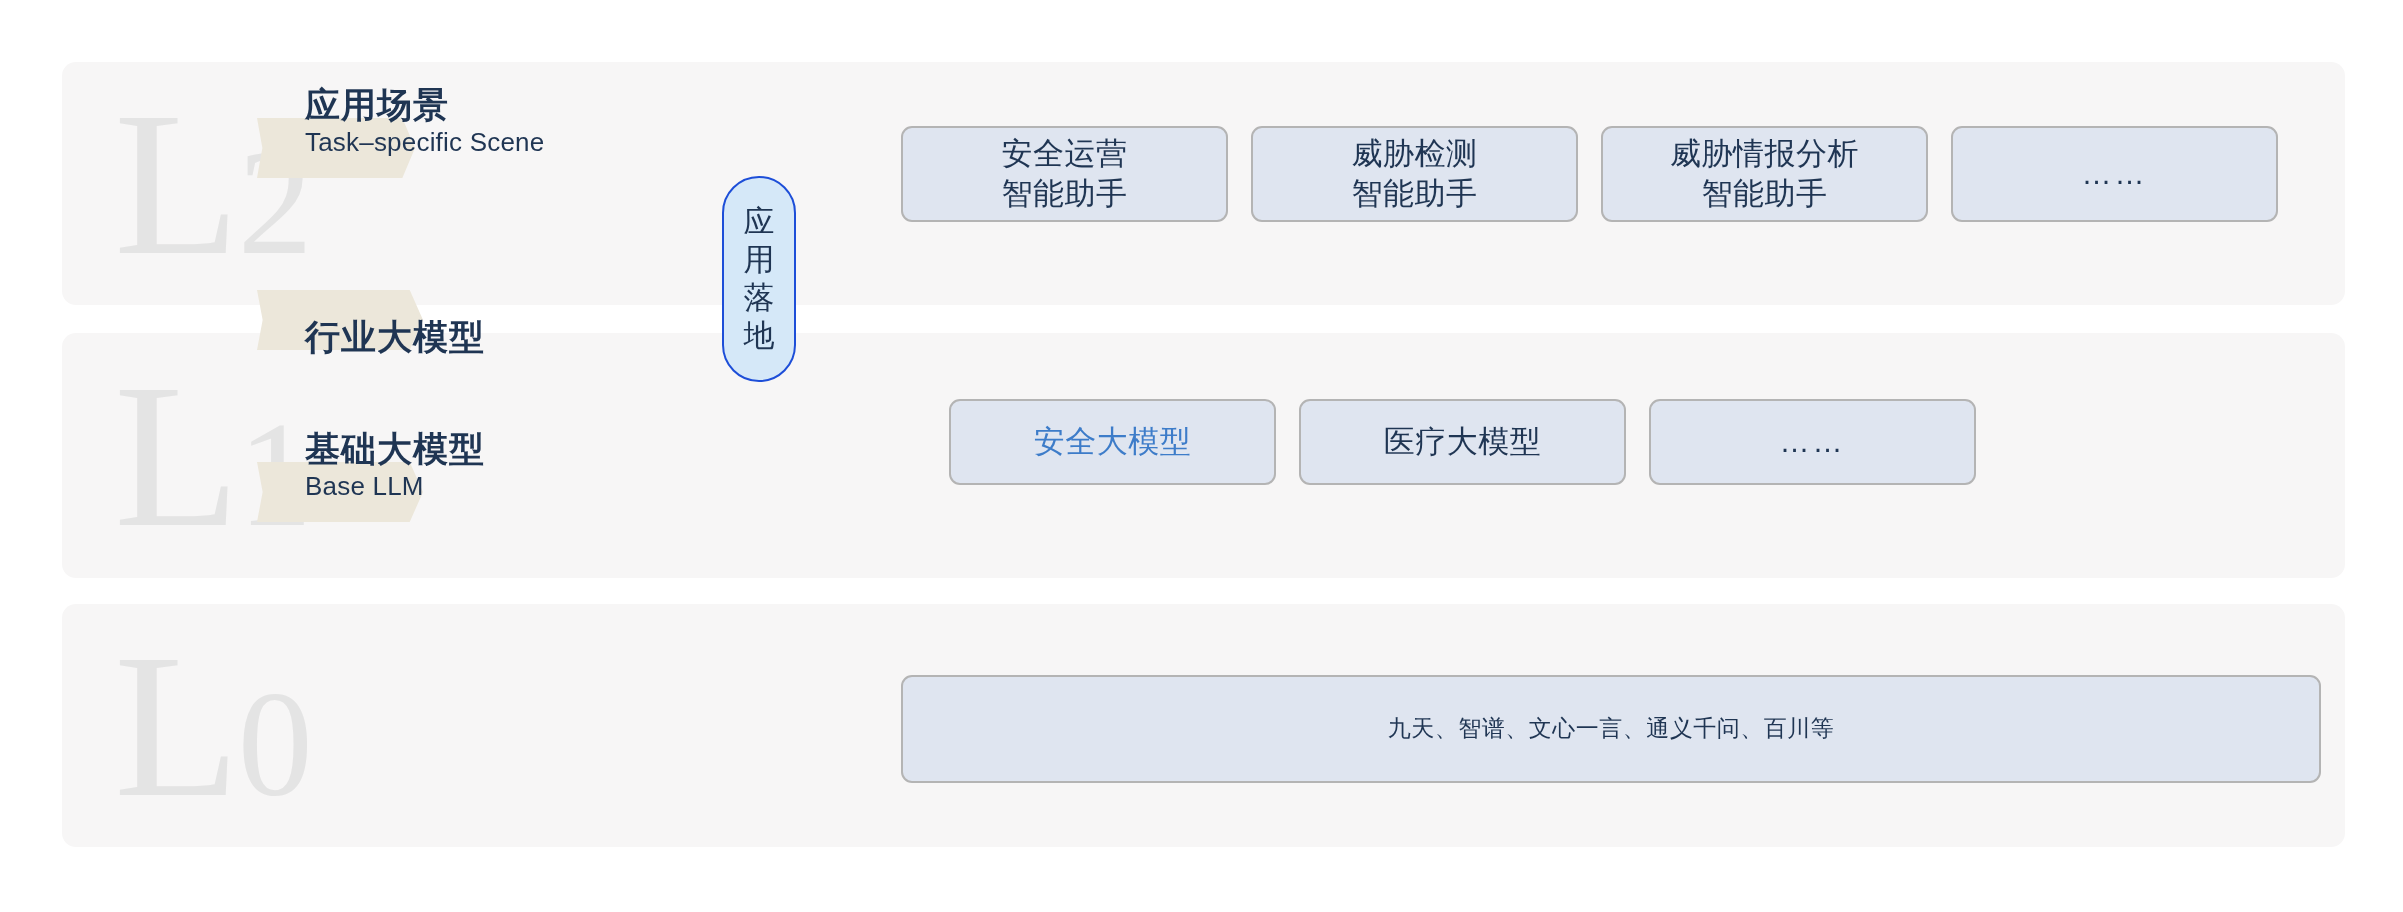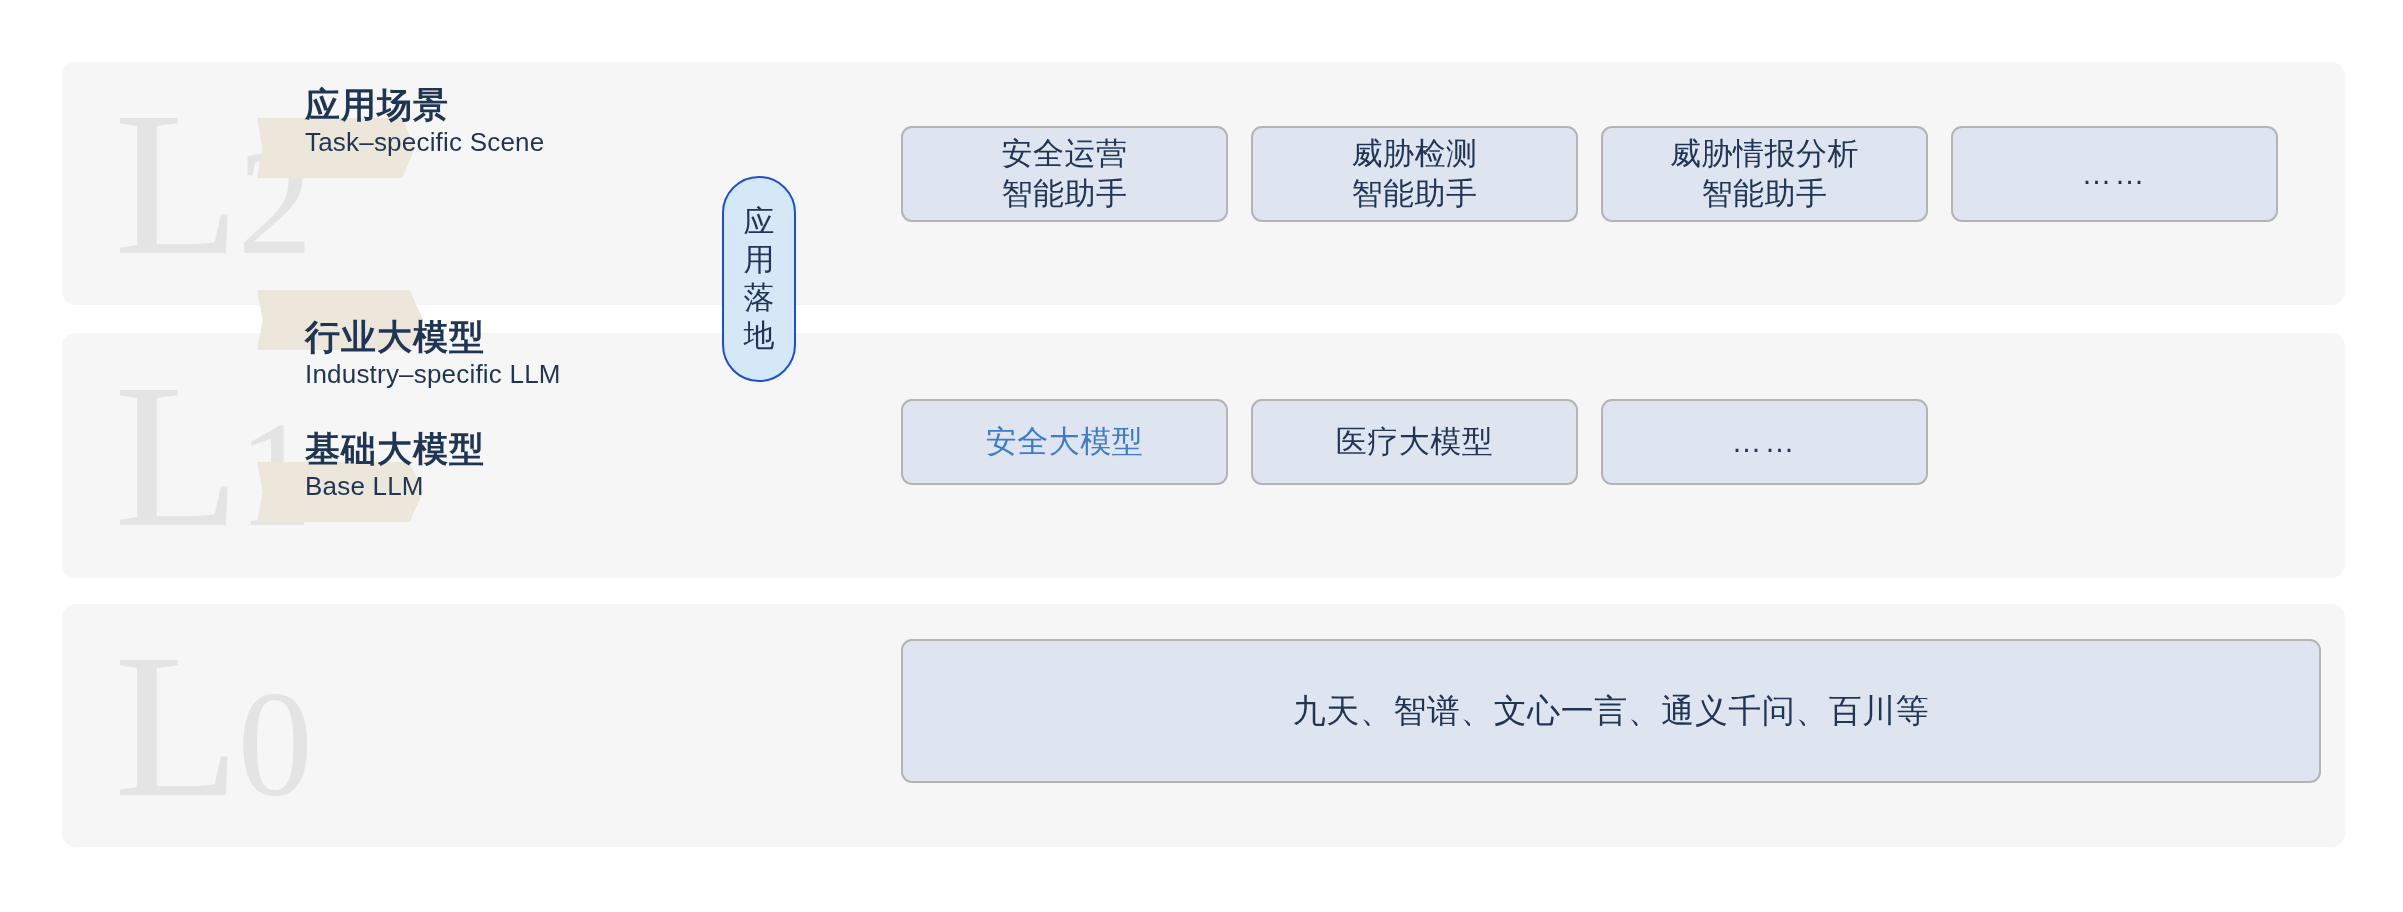--- a/index.html
+++ b/index.html
@@ -114,23 +114,23 @@
     align-items:center;
     justify-content:center;
     text-align:center;
     color:#1f3553;
     font-size:31px;
     line-height:1.28;
     letter-spacing:.5px;
   }
   #row-l2 .card{width:327px;height:96px;}
   #row-l1 .card{width:327px;height:86px;}
-  #row-l0 .card{width:1420px;height:144px;font-size:33px;}
-
-  .card.accent{color:#3d7cc9;}
+  #row-l0 .card{width:1420px;height:108px;font-size:23px;}
+
+  .card.accent{color:#3d7cc9;margin-left:48px;}
   .card.ellipsis{font-size:30px;letter-spacing:3px;color:#1f3553;}
   .card-line{display:block;}
 </style>
 </head>
 <body>
 
 <div id="stage">
 
   <div class="panel" id="panel-l2">
     <div class="watermark">
@@ -167,21 +167,20 @@
   </div>
 
   <div class="panel" id="panel-l1">
     <div class="watermark">
       <span class="wm-l">L</span><span class="wm-n">1</span>
     </div>
   </div>
   <div class="banner" id="banner-l1"></div>
   <div class="label-block" id="label-l1">
     <div class="label-cn">行业大模型</div>
-    <div class="label-en">Industry–specific LLM</div>
   </div>
   <div class="row" id="row-l1">
     <div class="card accent">
       <span class="card-line">安全大模型</span>
     </div>
     <div class="card">
       <span class="card-line">医疗大模型</span>
     </div>
     <div class="card ellipsis">
       <span class="card-line">……</span>

